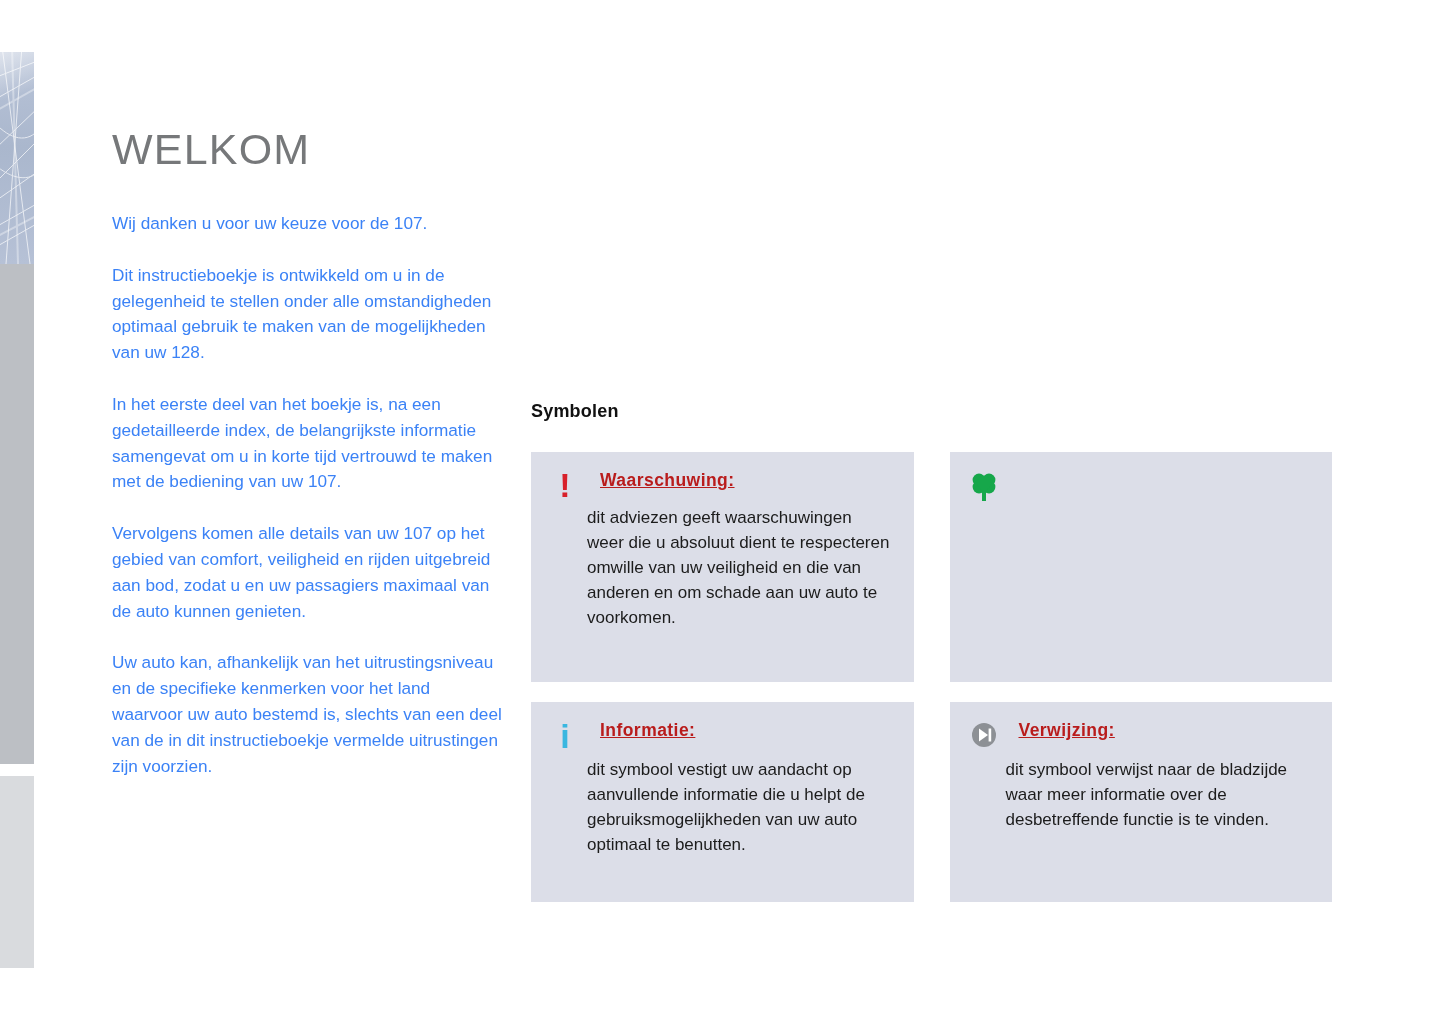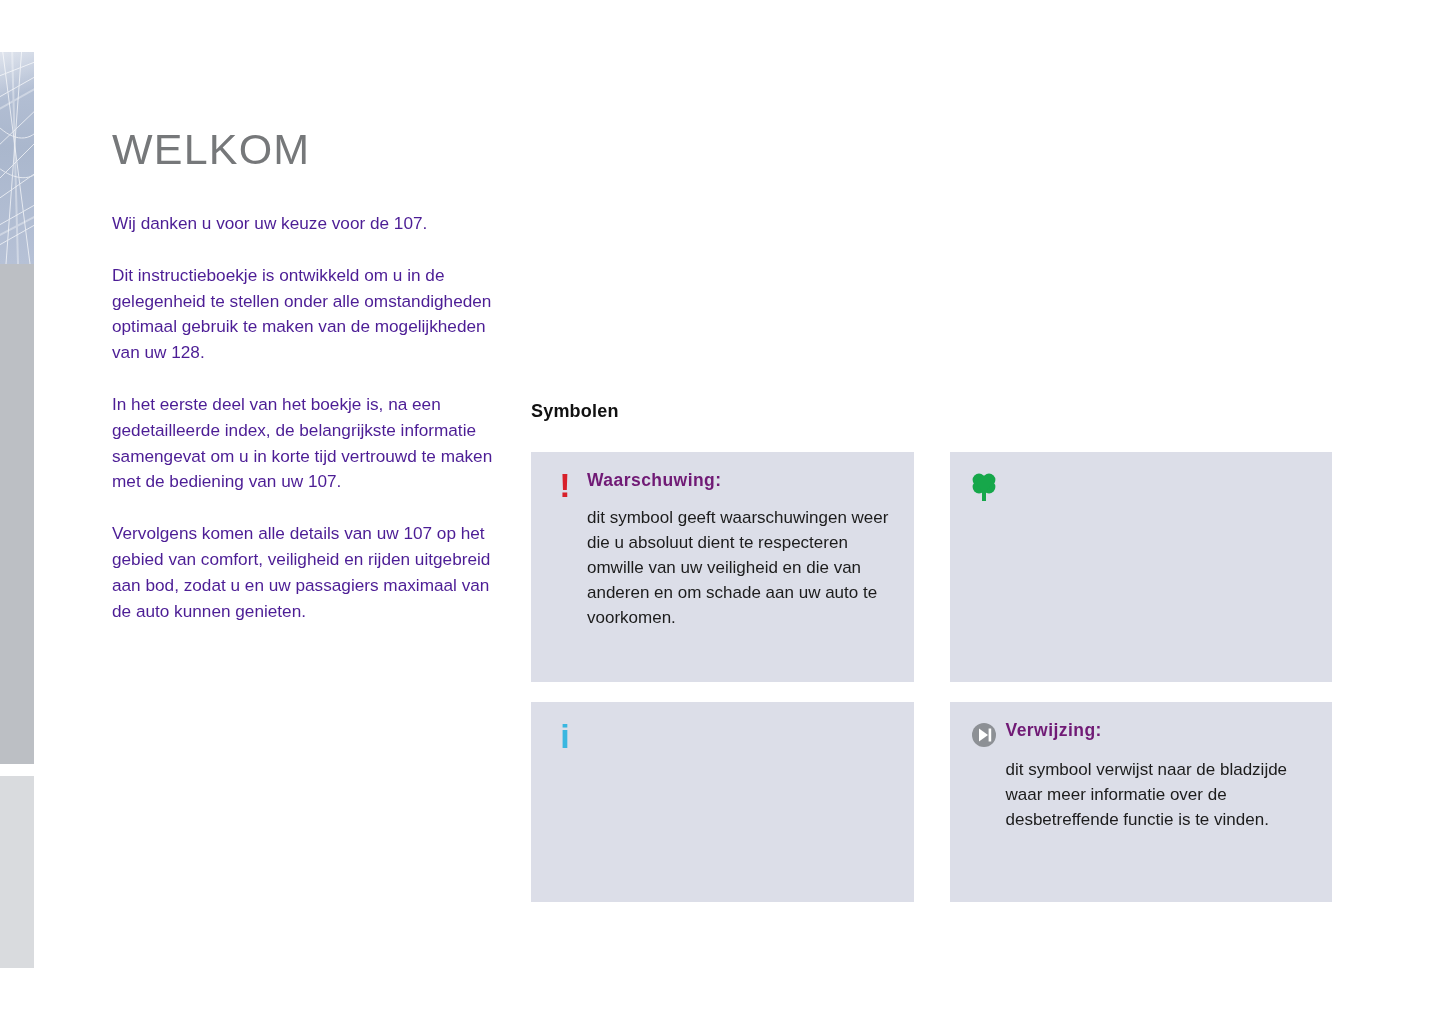--- a/index.html
+++ b/index.html
@@ -82,21 +82,21 @@
   .intro {
     position: absolute;
     left: 112px;
     top: 211px;
     width: 392px;
   }
   .intro p {
     margin: 0 0 26px 0;
     font-size: 17.2px;
     line-height: 25.8px;
-    color: #4c1d95;
+    color: #3b82f6;
   }
   .intro p:last-child { margin-bottom: 0; }
 
   
   .symbols-heading {
     position: absolute;
     left: 531px;
     top: 401px;
     font-size: 18px;
     font-weight: bold;
@@ -133,24 +133,25 @@
     flex: 0 0 36px;
     display: flex;
     justify-content: center;
     padding-top: 2px;
   }
   .sym-body { flex: 1 1 auto; padding-left: 4px; }
 
   .sym-title {
     font-size: 17.5px;
     font-weight: bold;
-    color: #701a75;
+    color: #b91c1c;
     line-height: 21px;
     letter-spacing: .45px;
-    margin: 0 0 4px 0;
+    margin: 0 0 4px 13px;
+    text-decoration: underline;
   }
   .sym-text {
     font-size: 17px;
     line-height: 25px;
     color: #1c1c1c;
     margin: 14px 0 0 0;
   }
   .sym-card.short .sym-text { margin-top: 16px; }
 
   
@@ -201,35 +202,36 @@
     <div class="spine-band band-lightgray"></div>
   </div>
 
   <h1 class="page-title">WELKOM</h1>
 
   <div class="intro">
     <p>Wij danken u voor uw keuze voor de 107.</p>
     <p>Dit instructieboekje is ontwikkeld om u in de gelegenheid te stellen onder alle omstandigheden optimaal gebruik te maken van de mogelijkheden van uw 128.</p>
     <p>In het eerste deel van het boekje is, na een gedetailleerde index, de belangrijkste informatie samengevat om u in korte tijd vertrouwd te maken met de bediening van uw 107.</p>
     <p>Vervolgens komen alle details van uw 107 op het gebied van comfort, veiligheid en rijden uitgebreid aan bod, zodat u en uw passagiers maximaal van de auto kunnen genieten.</p>
+    <p>Uw auto kan, afhankelijk van het uitrustingsniveau en de specifieke kenmerken voor het land waarvoor uw auto bestemd is, slechts van een deel van de in dit instructieboekje vermelde uitrustingen zijn voorzien.</p>
   </div>
 
   <h2 class="symbols-heading">Symbolen</h2>
 
   <div class="sym-grid">
 
     <div class="sym-row">
 
       <div class="sym-card tall">
         <div class="sym-icon">
           <span class="ico-bang" aria-hidden="true">!</span>
         </div>
         <div class="sym-body">
           <p class="sym-title">Waarschuwing:</p>
-          <p class="sym-text">dit symbool geeft waarschuwingen weer die u absoluut dient te respecteren omwille van uw veiligheid en die van anderen en om schade aan uw auto te voorkomen.</p>
+          <p class="sym-text">dit adviezen geeft waarschuwingen weer die u absoluut dient te respecteren omwille van uw veiligheid en die van anderen en om schade aan uw auto te voorkomen.</p>
         </div>
       </div>
 
       <div class="sym-card tall">
         <div class="sym-icon">
           <svg width="26" height="30" viewBox="0 0 26 30" aria-hidden="true">
             <g fill="#16a74a">
               <circle cx="8" cy="8" r="6.4"></circle>
               <circle cx="18" cy="8" r="6.4"></circle>
               <circle cx="8" cy="15" r="6.4"></circle>
@@ -241,20 +243,24 @@
         </div>
       </div>
     </div>
 
     <div class="sym-row second">
 
       <div class="sym-card short">
         <div class="sym-icon">
           <span class="ico-info" aria-hidden="true">i</span>
         </div>
+        <div class="sym-body">
+          <p class="sym-title">Informatie:</p>
+          <p class="sym-text">dit symbool vestigt uw aandacht op aanvullende informatie die u helpt de gebruiksmogelijkheden van uw auto optimaal te benutten.</p>
+        </div>
       </div>
 
       <div class="sym-card short">
         <div class="sym-icon">
           <svg width="26" height="26" viewBox="0 0 26 26" aria-hidden="true">
             <circle cx="13" cy="13" r="12" fill="#8d9095"></circle>
             <polygon points="8,6.5 17,13 8,19.5" fill="#ffffff"></polygon>
             <rect x="17.6" y="6.5" width="2.6" height="13" fill="#ffffff"></rect>
           </svg>
         </div>

